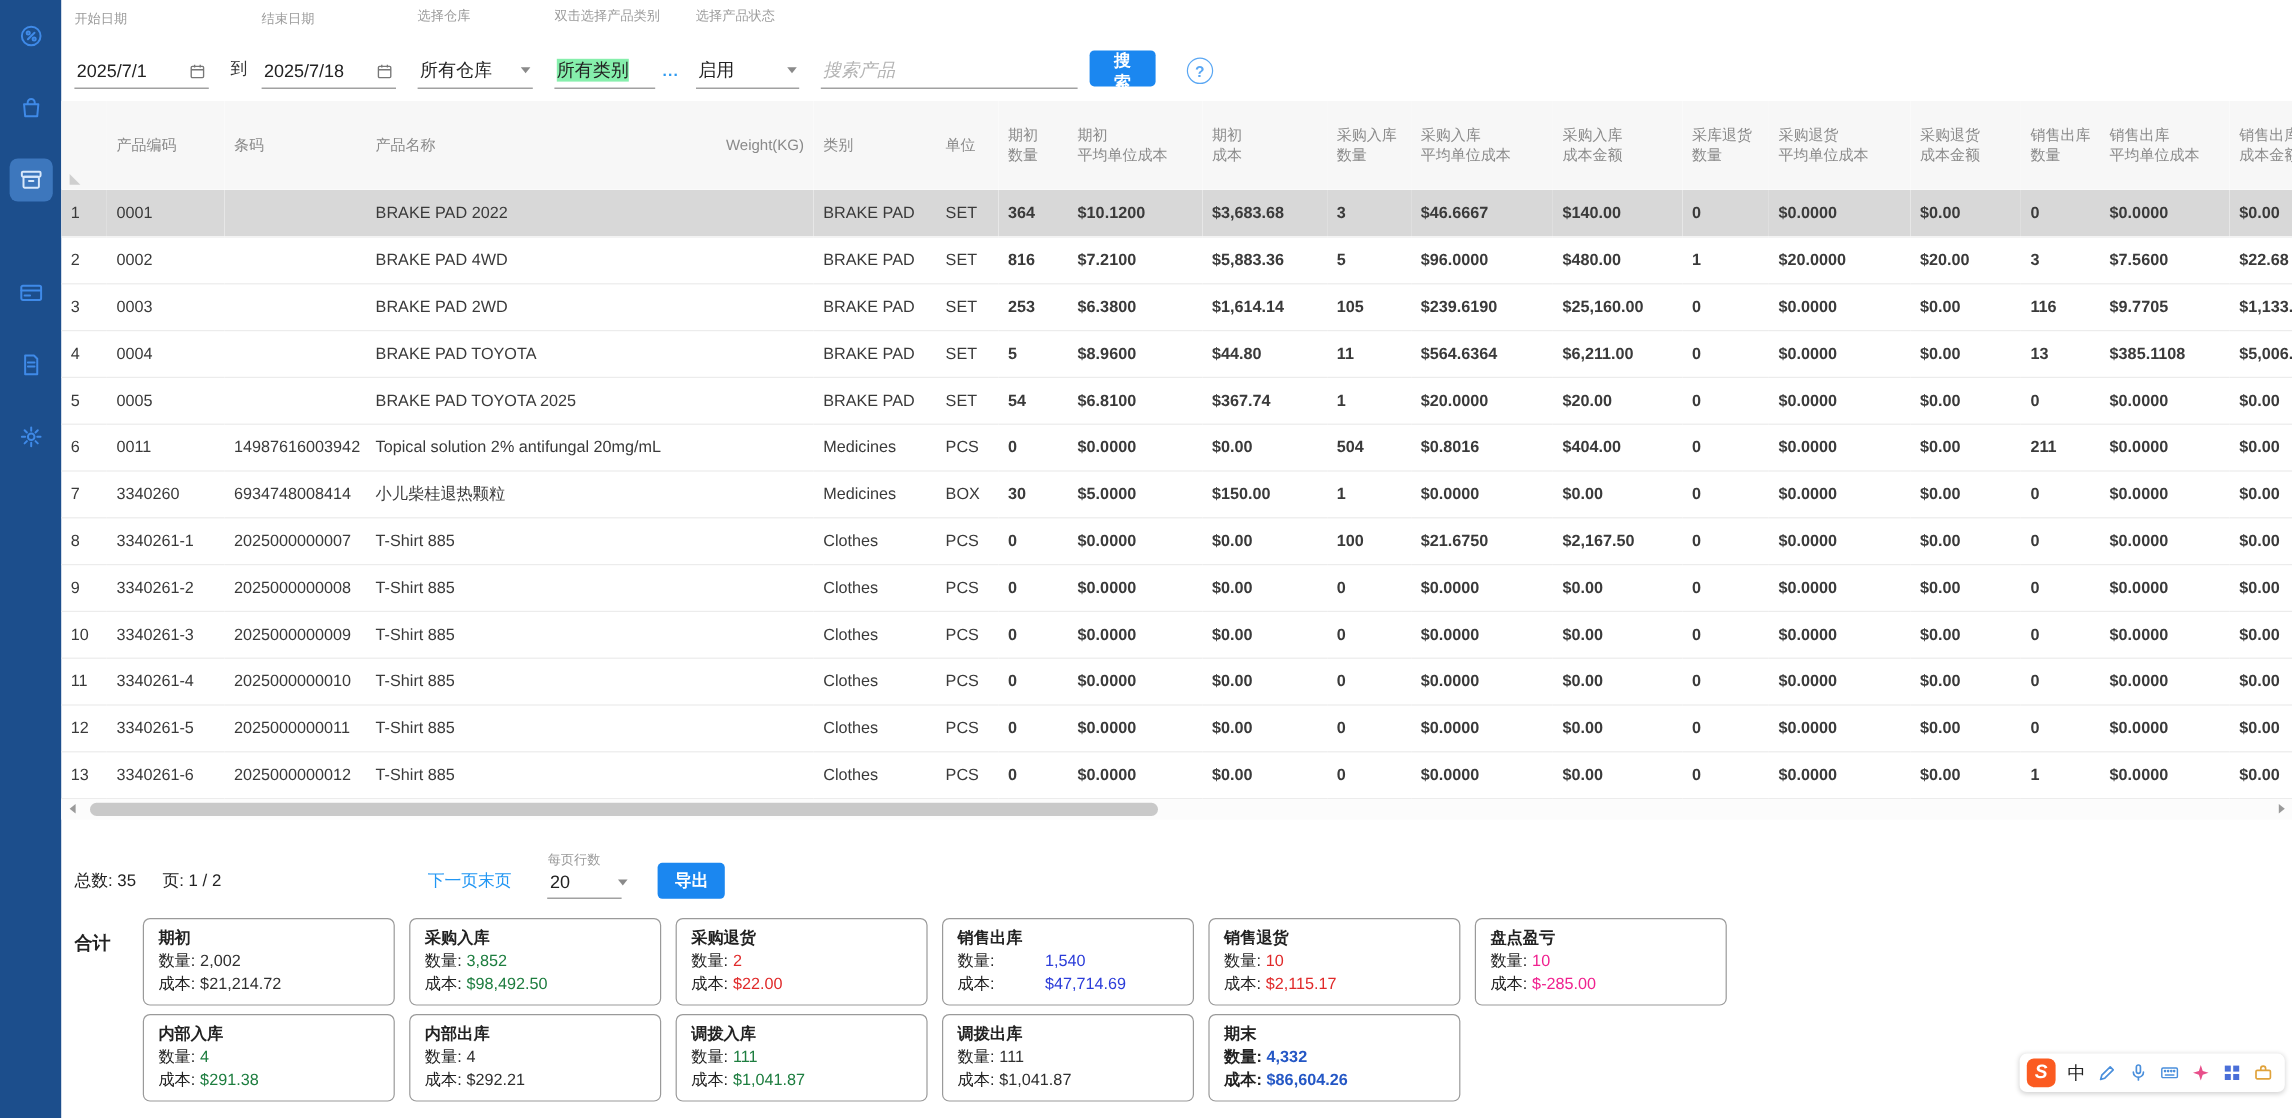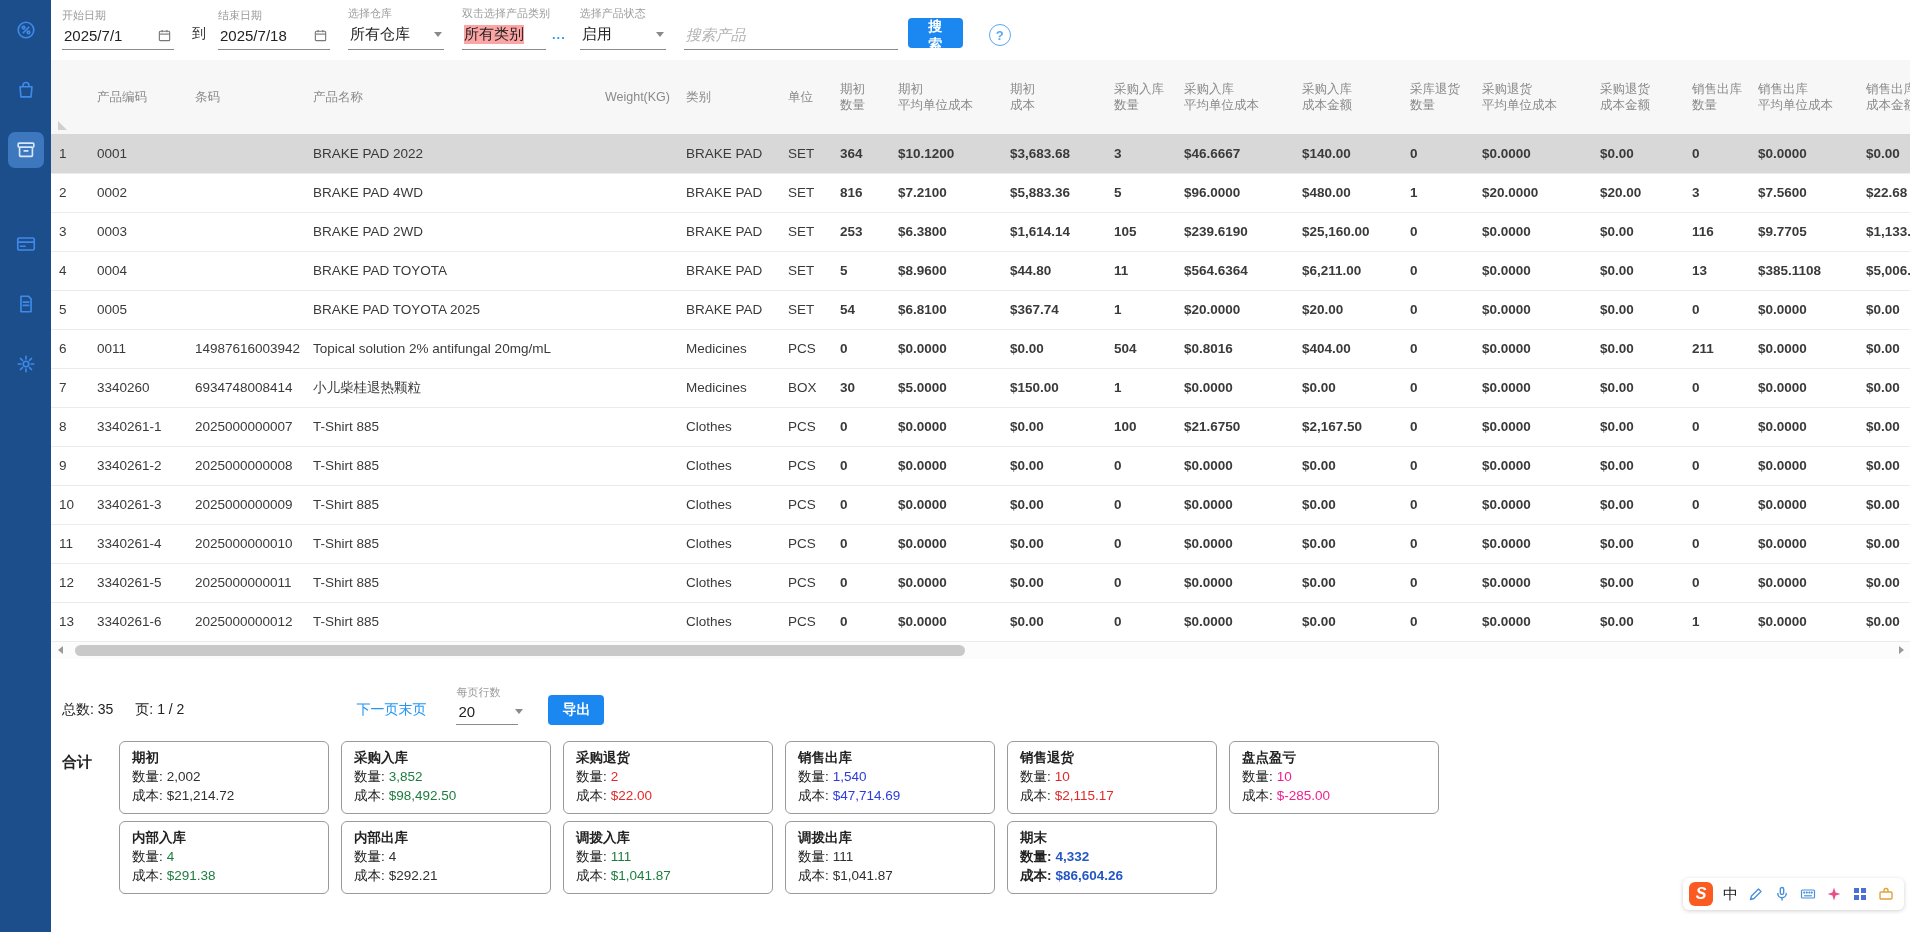--- a/index.html
+++ b/index.html
@@ -34,28 +34,28 @@
   .tab.active { background:#fff; font-weight:bold; }
   .tab-close { font-weight:normal; font-size:15px; color:#444; }
 
   
   .filterbar { display:flex; align-items:flex-end; padding:6px 0 10px 11px; }
   .ffield { display:flex; flex-direction:column; margin-right:18px; }
   .flabel { font-size:11px; color:#9b9b9b; margin-bottom:2px; white-space:nowrap; }
   .fvalue {
     display:flex; align-items:center; justify-content:space-between;
     border-bottom:1px solid #8a8a8a; padding:2px 2px 5px 2px;
-    font-size:15px; color:#222; white-space:nowrap;
+    font-size:15px; color:#222; white-space:nowrap;margin-top:24px;
   }
   .f-date   { width:112px; }
   .f-wh     { width:96px; }
   .f-cat    { width:84px; }
   .f-status { width:86px; }
   .to-label { font-size:14px; color:#333; padding:0 4px 7px 0; margin-right:8px; }
-  .hl { background:#fca5a5; }
+  .hl { background:#86efac; }
   .more-dots { color:#2e9af0; font-weight:bold; letter-spacing:1px; padding:0 0 8px 2px; margin-right:14px; cursor:pointer; }
   .caret { width:0; height:0; border-left:4.5px solid transparent; border-right:4.5px solid transparent; border-top:5px solid #8a8a8a; }
   .cal-icon { color:#777; display:flex; }
   .search-input {
     border:none; border-bottom:1px solid #8a8a8a; outline:none;
     font-size:15px; padding:2px 2px 6px 2px; width:214px; color:#222;
     font-family:"Liberation Sans", sans-serif;
     font-style:italic;
   }
   .search-input::placeholder { color:#b3b3b3; }
@@ -117,21 +117,21 @@
   .summary { display:flex; padding-left:11px; margin-top:16px; }
   .sum-label { width:57px; font-size:15px; font-weight:bold; color:#222; padding-top:12px; }
   .card-row { display:flex; gap:12px; margin-bottom:7px; }
   .sum-card { width:210px; border:1px solid #9a9a9a; border-radius:6px; padding:6px 12px 8px; background:#fff; }
   .sum-title { font-size:13.5px; font-weight:bold; color:#222; line-height:19px; }
   .sum-line { font-size:13.5px; color:#222; line-height:19px; white-space:nowrap; }
   .sum-line .lb { margin-right:4px; }
   .v-dark  { color:#2f2f2f; }
   .v-green { color:#1d7d3f; }
   .v-red   { color:#e02a2a; }
-  .v-blue  { color:#2b3cd9; }
+  .v-blue  { color:#2b3cd9;margin-left:38px; }
   .v-pink  { color:#f0218f; }
   .v-navy  { color:#2457c5; font-weight:bold; }
   .sum-card.bold .sum-line, .sum-card.bold .sum-title { font-weight:bold; }
 
   
   .tray {
     position:absolute; right:6px; bottom:22px; height:32px;
     display:flex; align-items:center; gap:10px; padding:4px 10px 4px 6px;
     background:#fff; border-radius:6px; box-shadow:0 1px 4px rgba(0,0,0,.18);
   }

